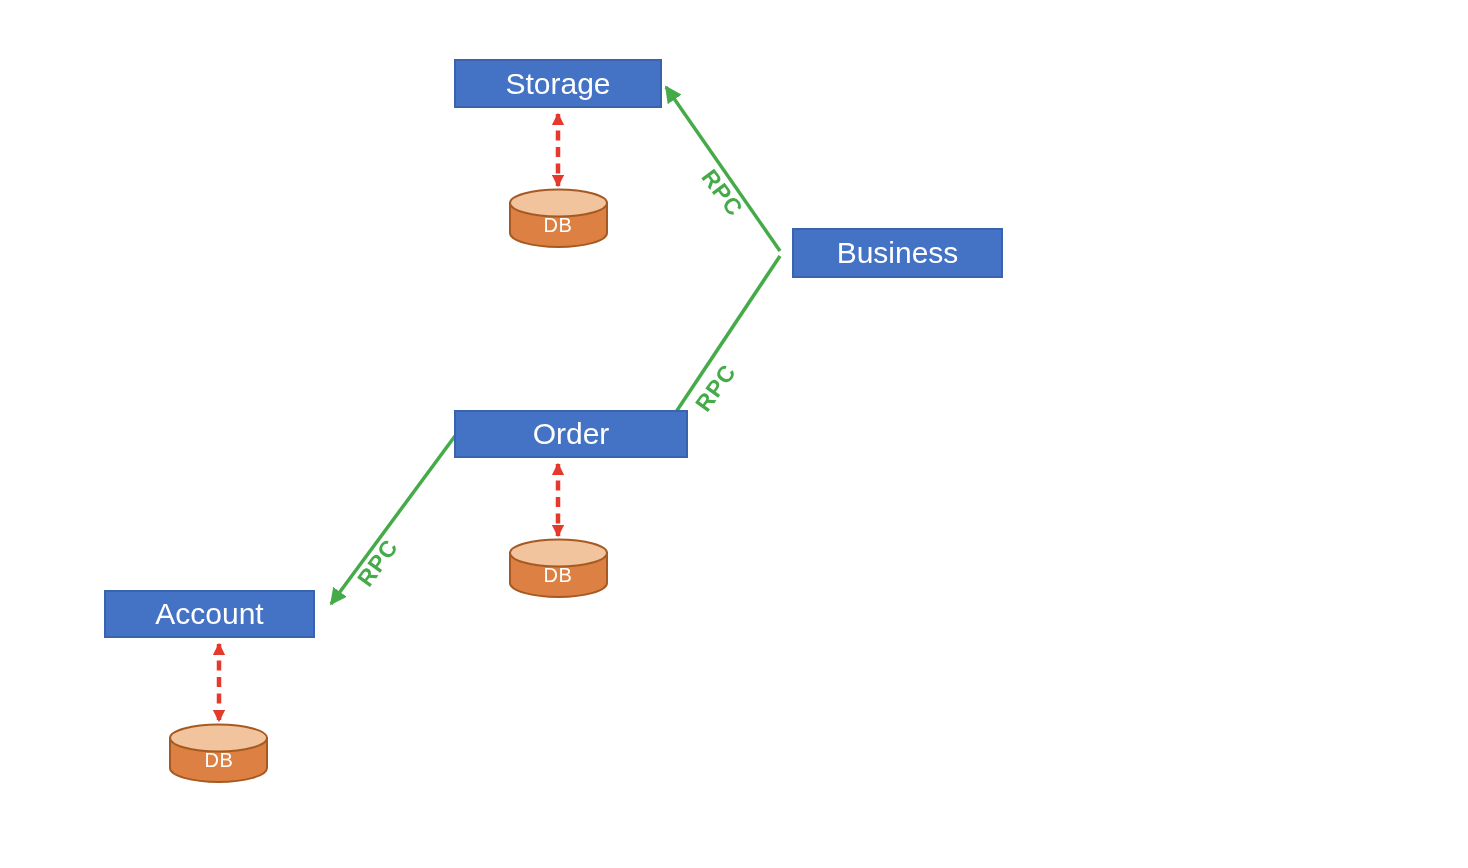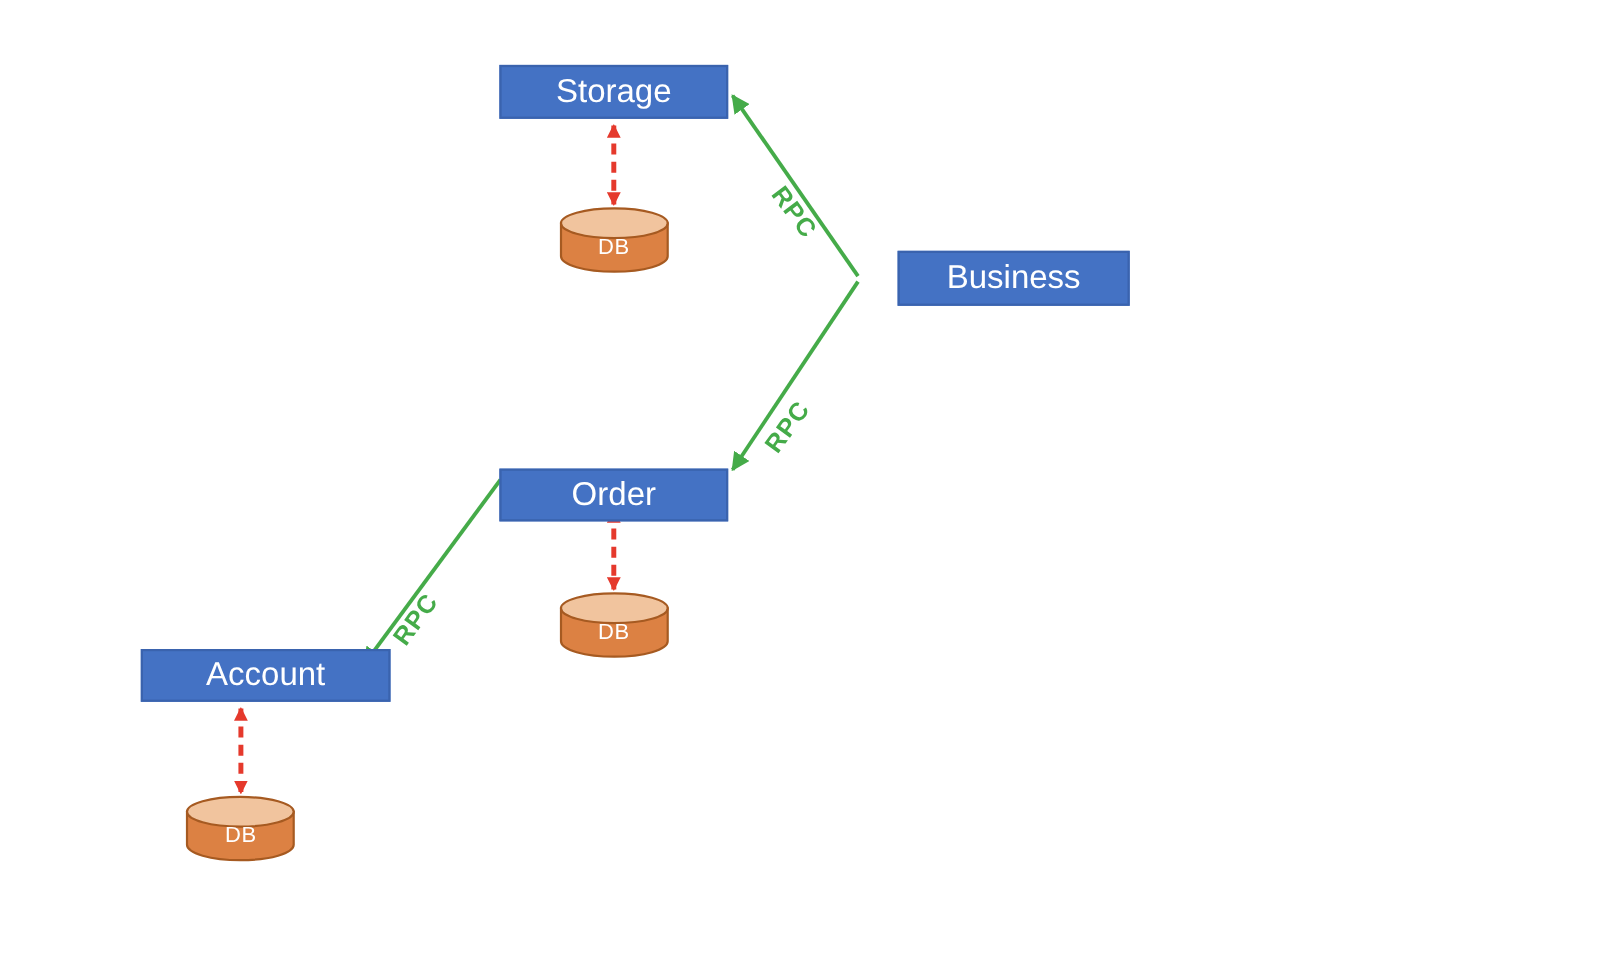--- a/index.html
+++ b/index.html
@@ -89,27 +89,27 @@
     </g>
     <g>
       <path class="db-body" d="M170,738 V768 A48.5,14 0 0 0 267,768 V738 Z"></path>
       <ellipse class="db-top" cx="218.5" cy="738" rx="48.5" ry="13.5"></ellipse>
     </g>
   </svg>
 
   <div class="node" style="left:454px; top:59px; width:208px; height:49px">
     <span>Storage</span>
   </div>
-  <div class="node" style="left:816px; top:228px; width:211px; height:50px">
+  <div class="node" style="left:792px; top:228px; width:211px; height:50px">
     <span>Business</span>
   </div>
-  <div class="node" style="left:454px; top:426px; width:208px; height:48px">
+  <div class="node" style="left:454px; top:410px; width:234px; height:48px">
     <span>Order</span>
   </div>
-  <div class="node" style="left:128px; top:590px; width:227px; height:48px">
+  <div class="node" style="left:104px; top:590px; width:211px; height:48px">
     <span>Account</span>
   </div>
 
   <div class="db-label" style="left:558px; top:225px">DB</div>
   <div class="db-label" style="left:558px; top:575px">DB</div>
   <div class="db-label" style="left:219px; top:760px">DB</div>
 
   <div class="rpc-label" style="left:722px; top:193px; --rot:53deg">RPC</div>
   <div class="rpc-label" style="left:716px; top:388px; --rot:-54deg">RPC</div>
   <div class="rpc-label" style="left:378px; top:563px; --rot:-54deg">RPC</div>

